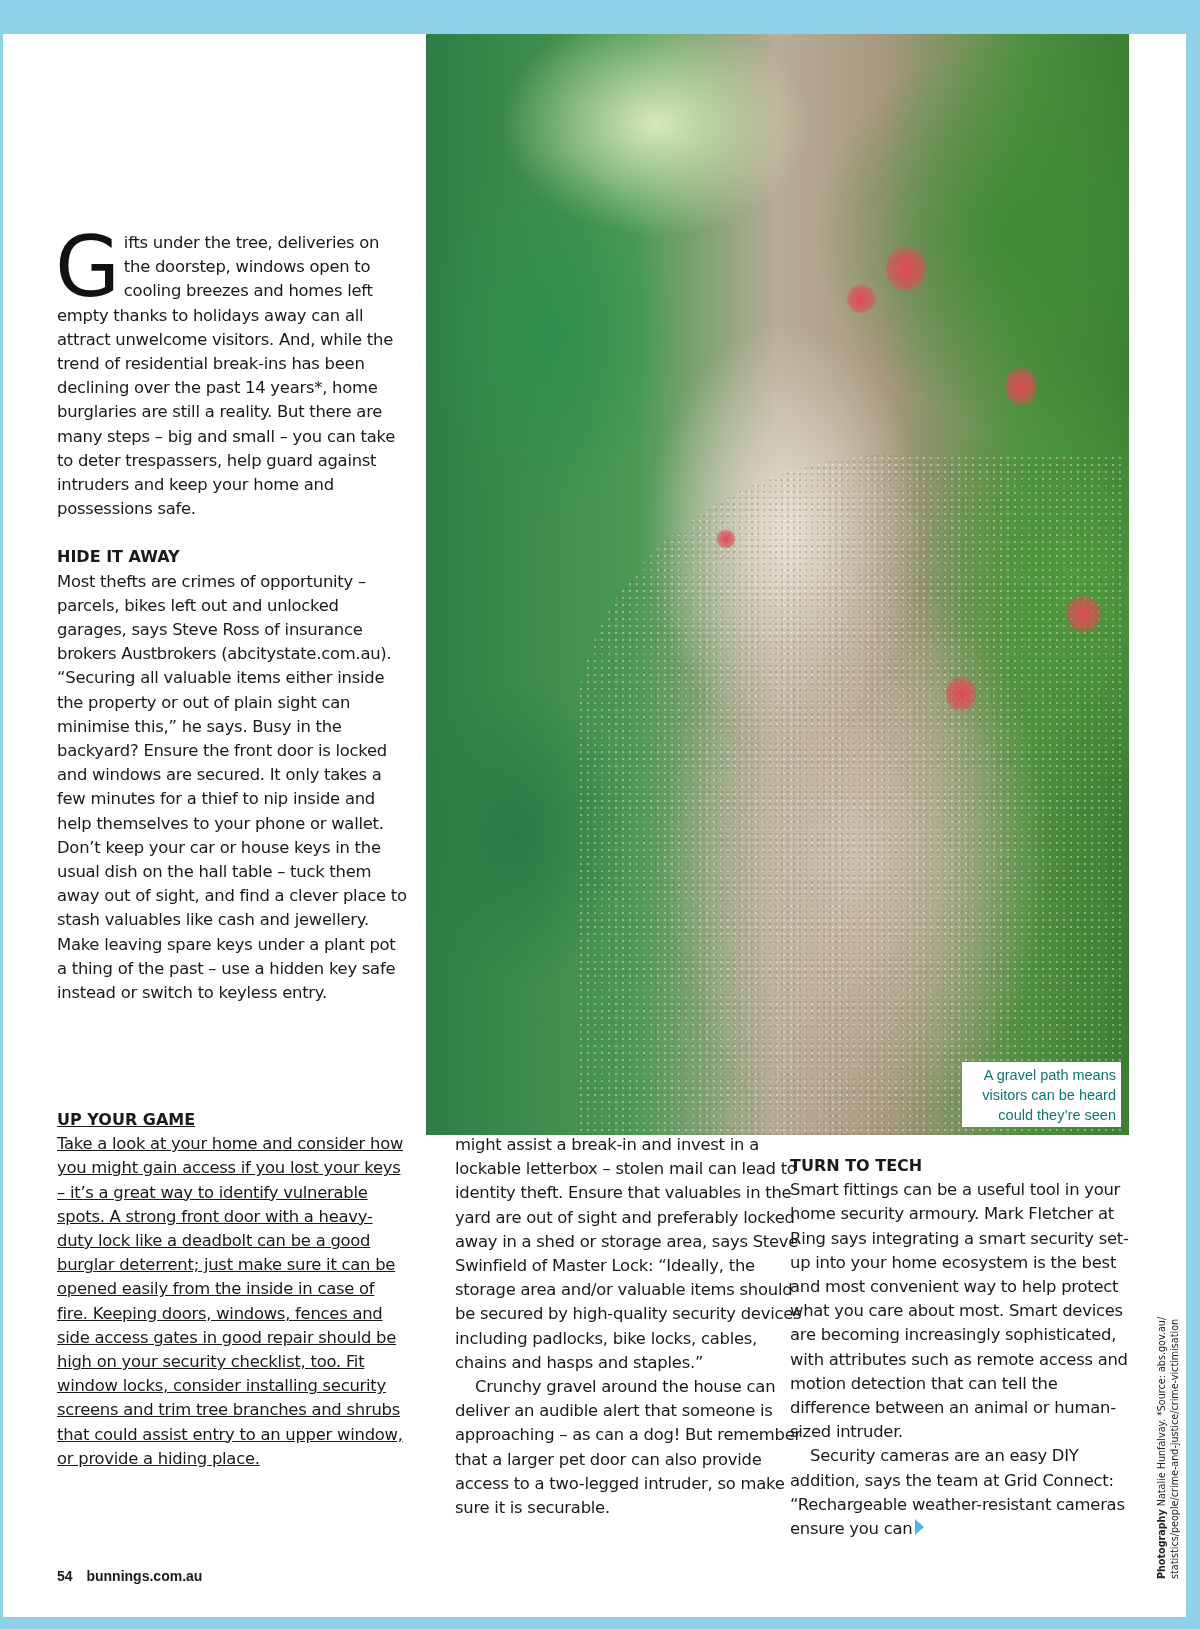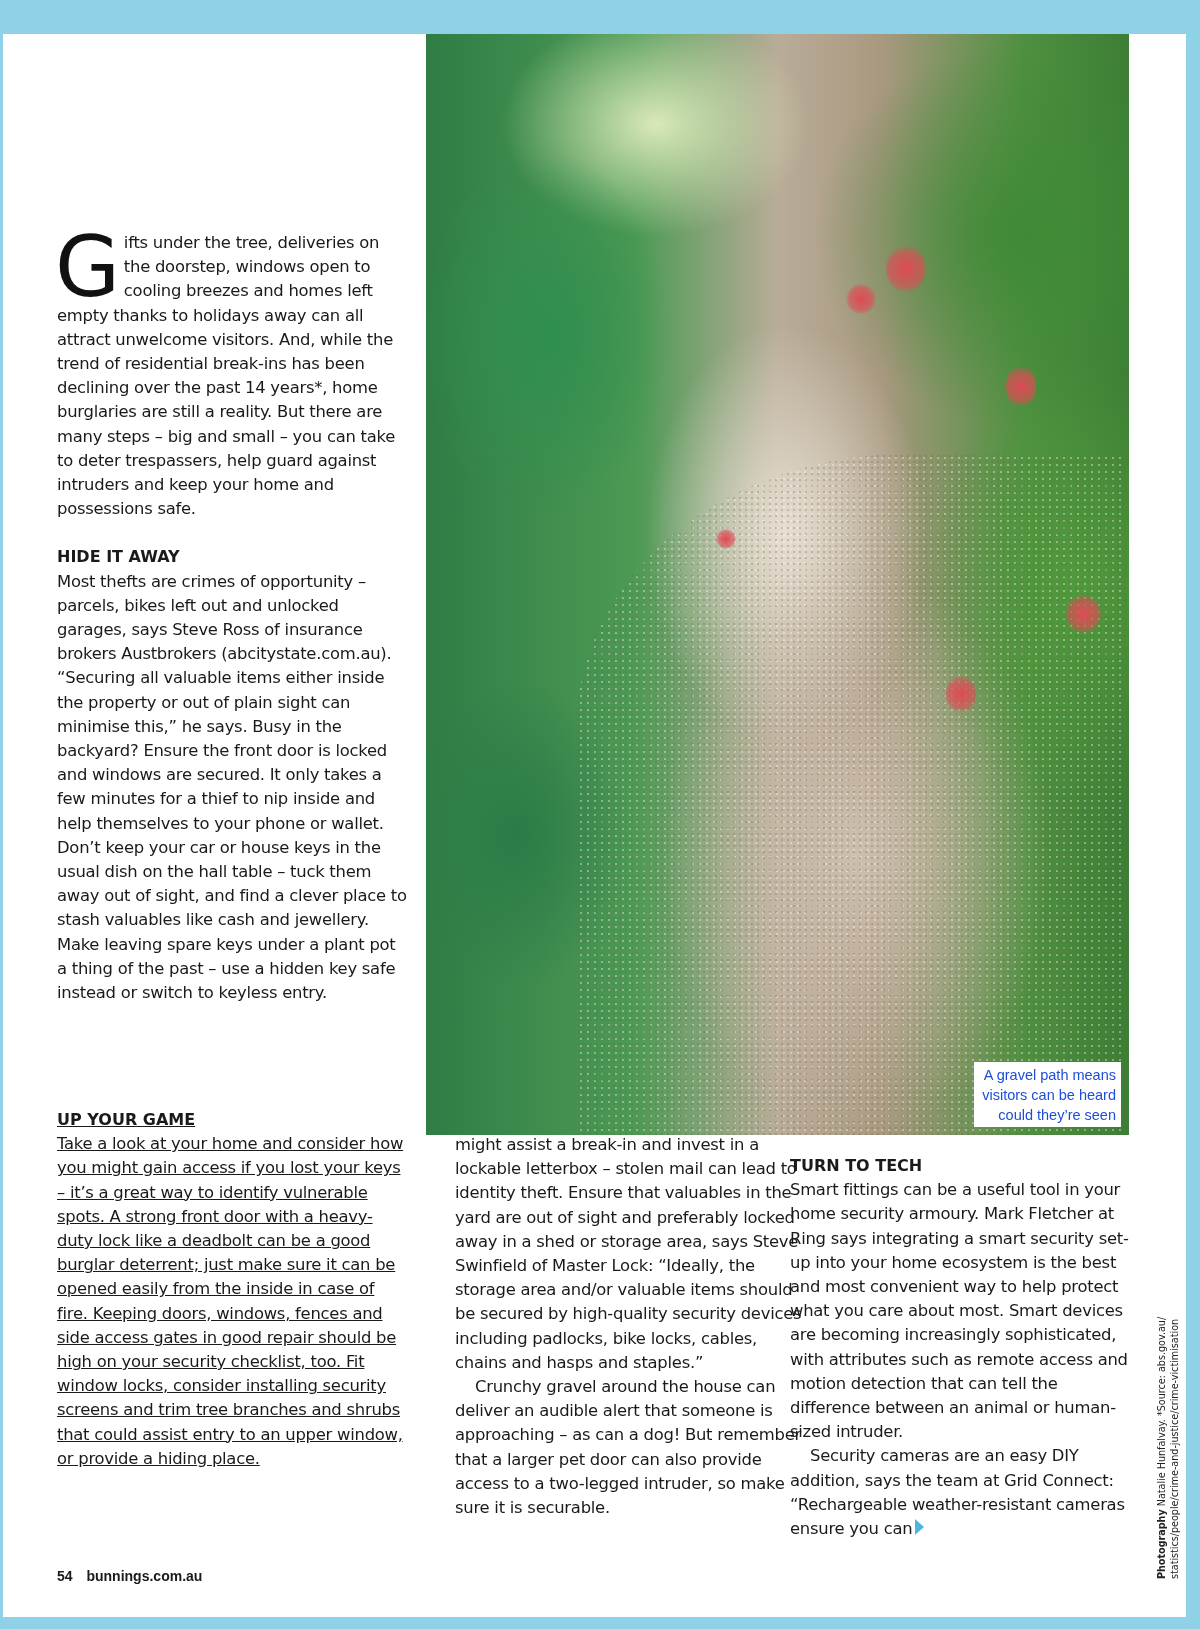--- a/index.html
+++ b/index.html
@@ -34,23 +34,23 @@
     position: absolute; left: 150px; top: 420px; width: 550px; height: 690px;
     background-image:
       radial-gradient(circle at 2px 2px, rgba(120,90,70,0.35) 1px, transparent 1.5px),
       radial-gradient(circle at 5px 4px, rgba(255,255,255,0.45) 1px, transparent 1.5px);
     background-size: 6px 6px, 7px 7px;
     opacity: 0.8;
     border-top-left-radius: 60% 40%;
   }
   .caption {
     position: absolute; right: 8px; bottom: 8px;
-    background: #ffffff; padding: 3px 5px 2px 8px;
+    background: #ffffff; padding: 3px 5px 2px 20px;
     font-family: "Liberation Sans", sans-serif; font-size: 14.5px; line-height: 20px;
-    text-align: right; color: #1d4ed8;
+    text-align: right; color: #0f766e;
   }
   .col { position: absolute; font-size: 16.4px; line-height: 24.2px; letter-spacing: -0.25px; }
   .col p { margin: 0; }
   .col1 { left: 54px; top: 197px; width: 350px; }
   .col2 { left: 420px; top: 1099px; width: 350px; margin-left: 32px; }
   .col3 { left: 787px; top: 1120px; width: 350px; }
   .col1b { left: 54px; top: 1074px; width: 350px; text-decoration: underline; }
   .heading { font-weight: bold; font-size: 16px; letter-spacing: 0; }
   .indent { text-indent: 20px; }
   .dropcap {

